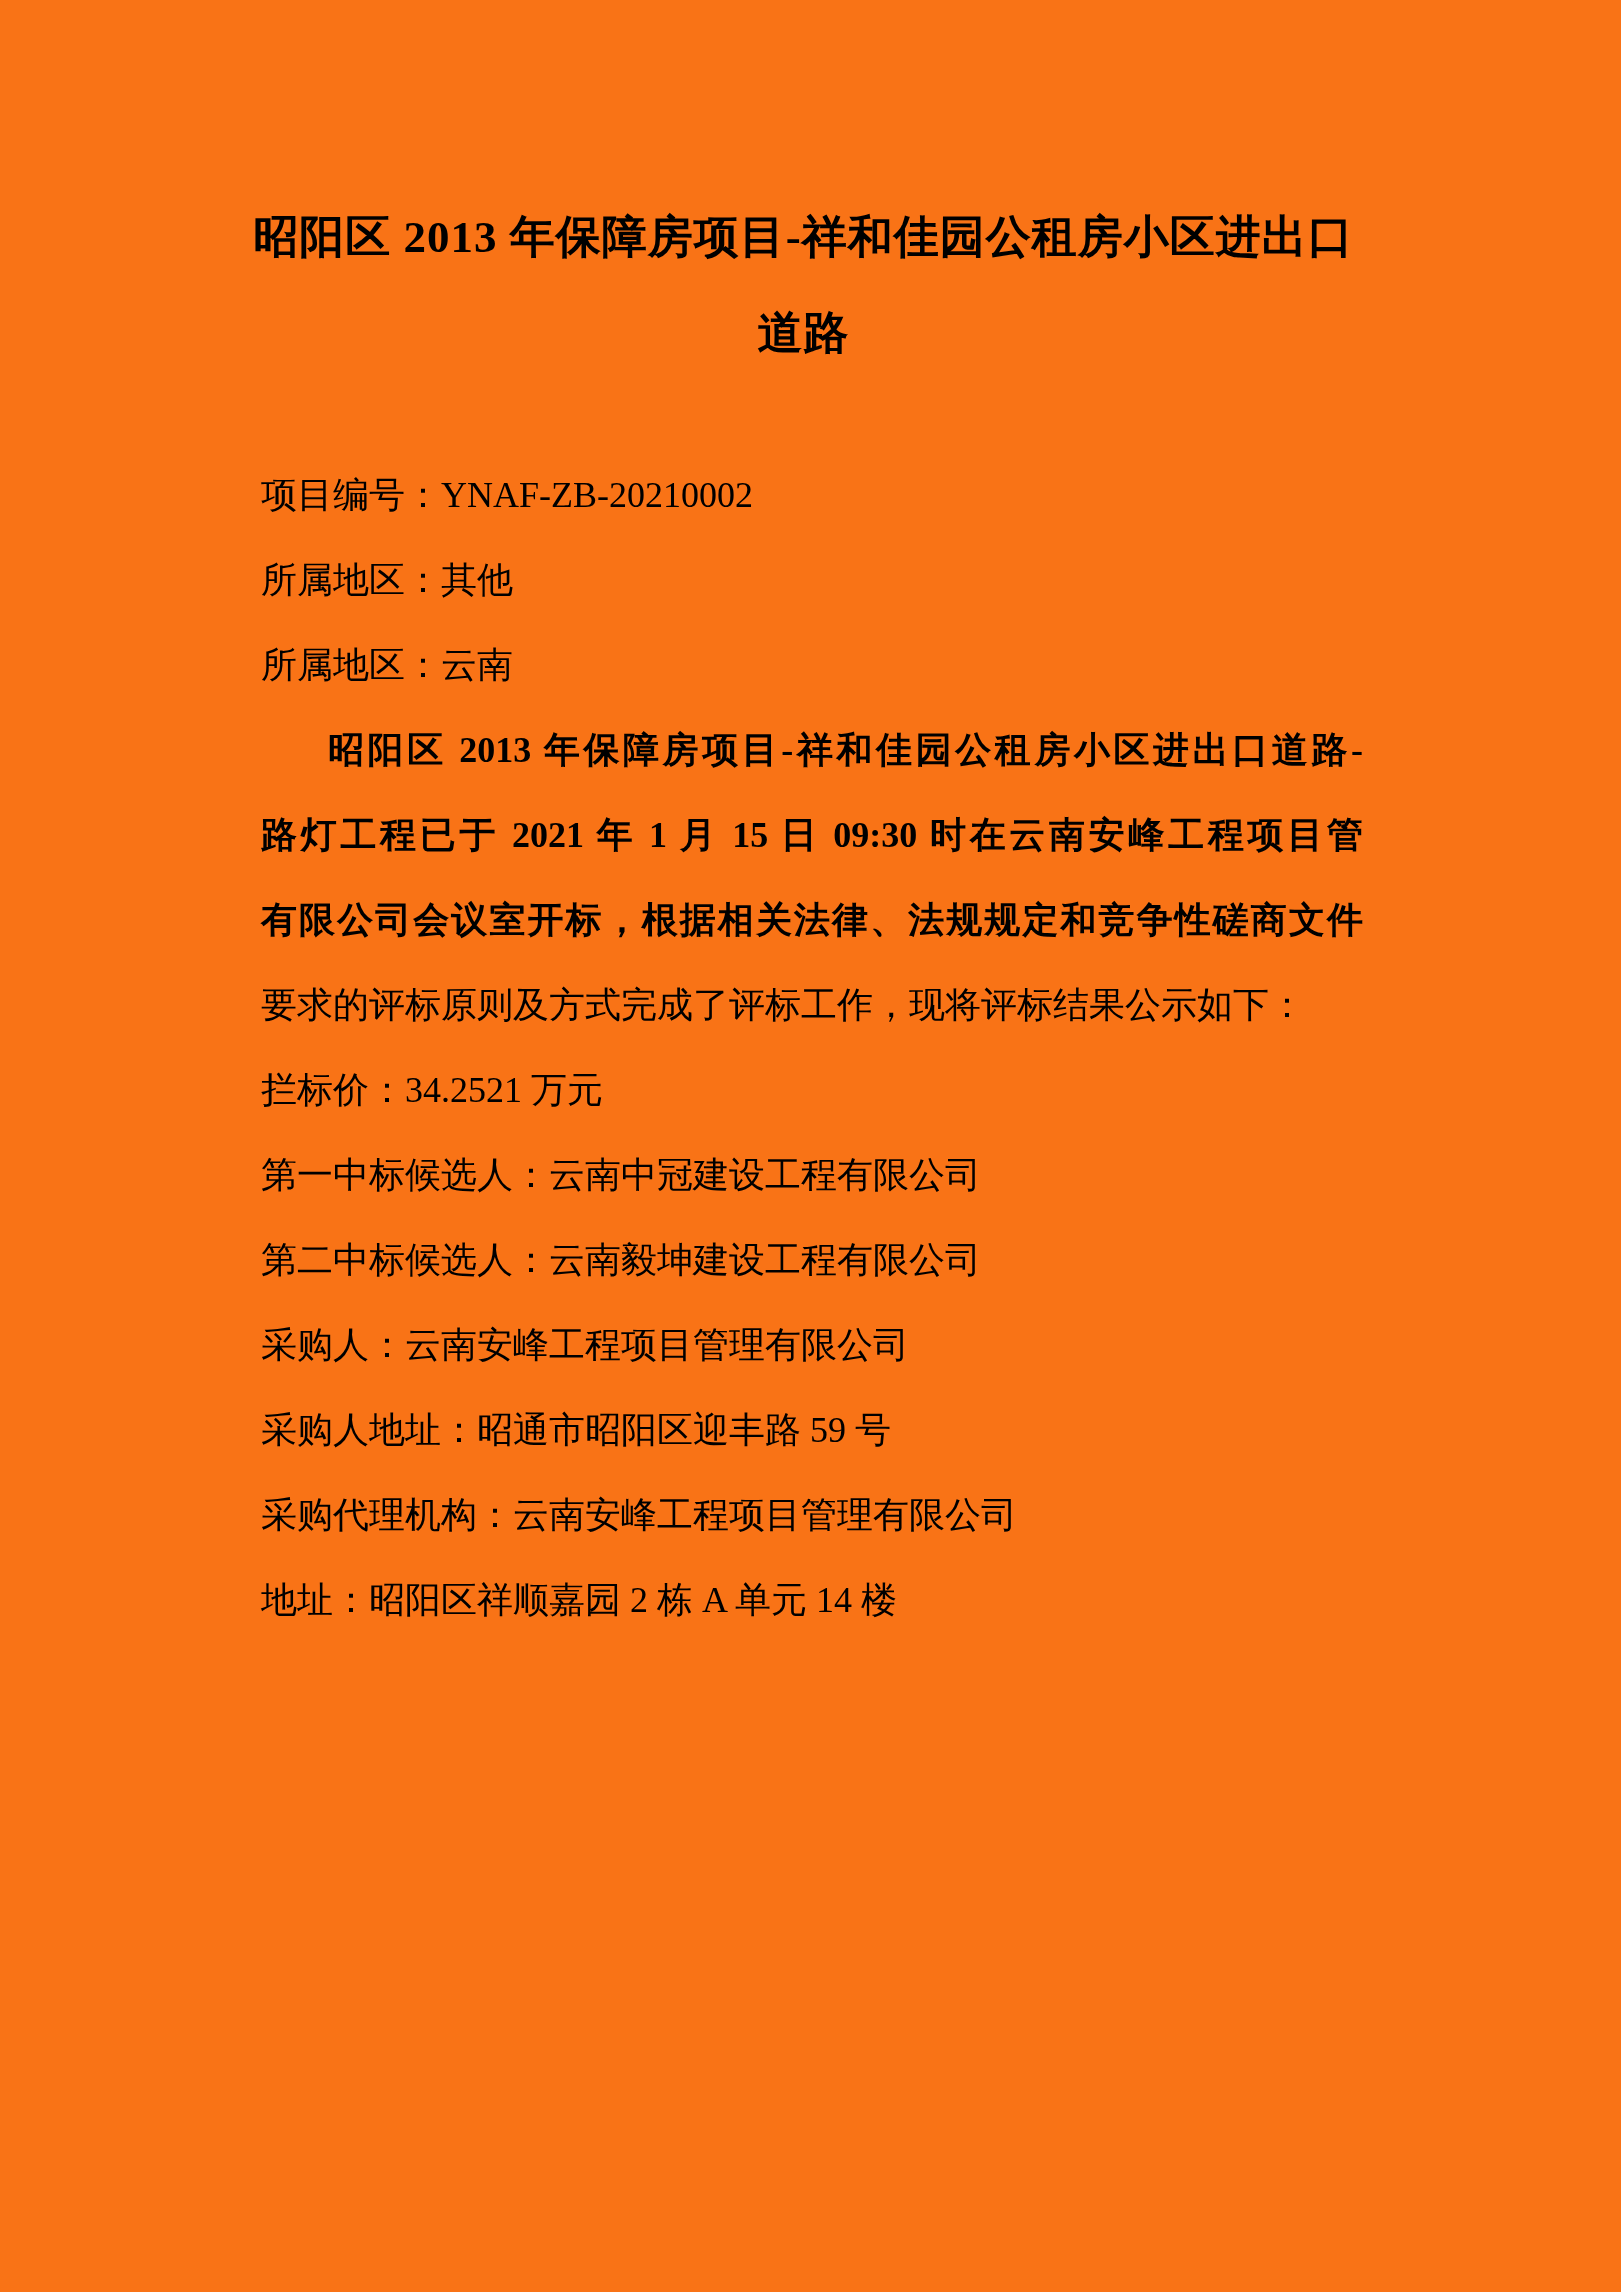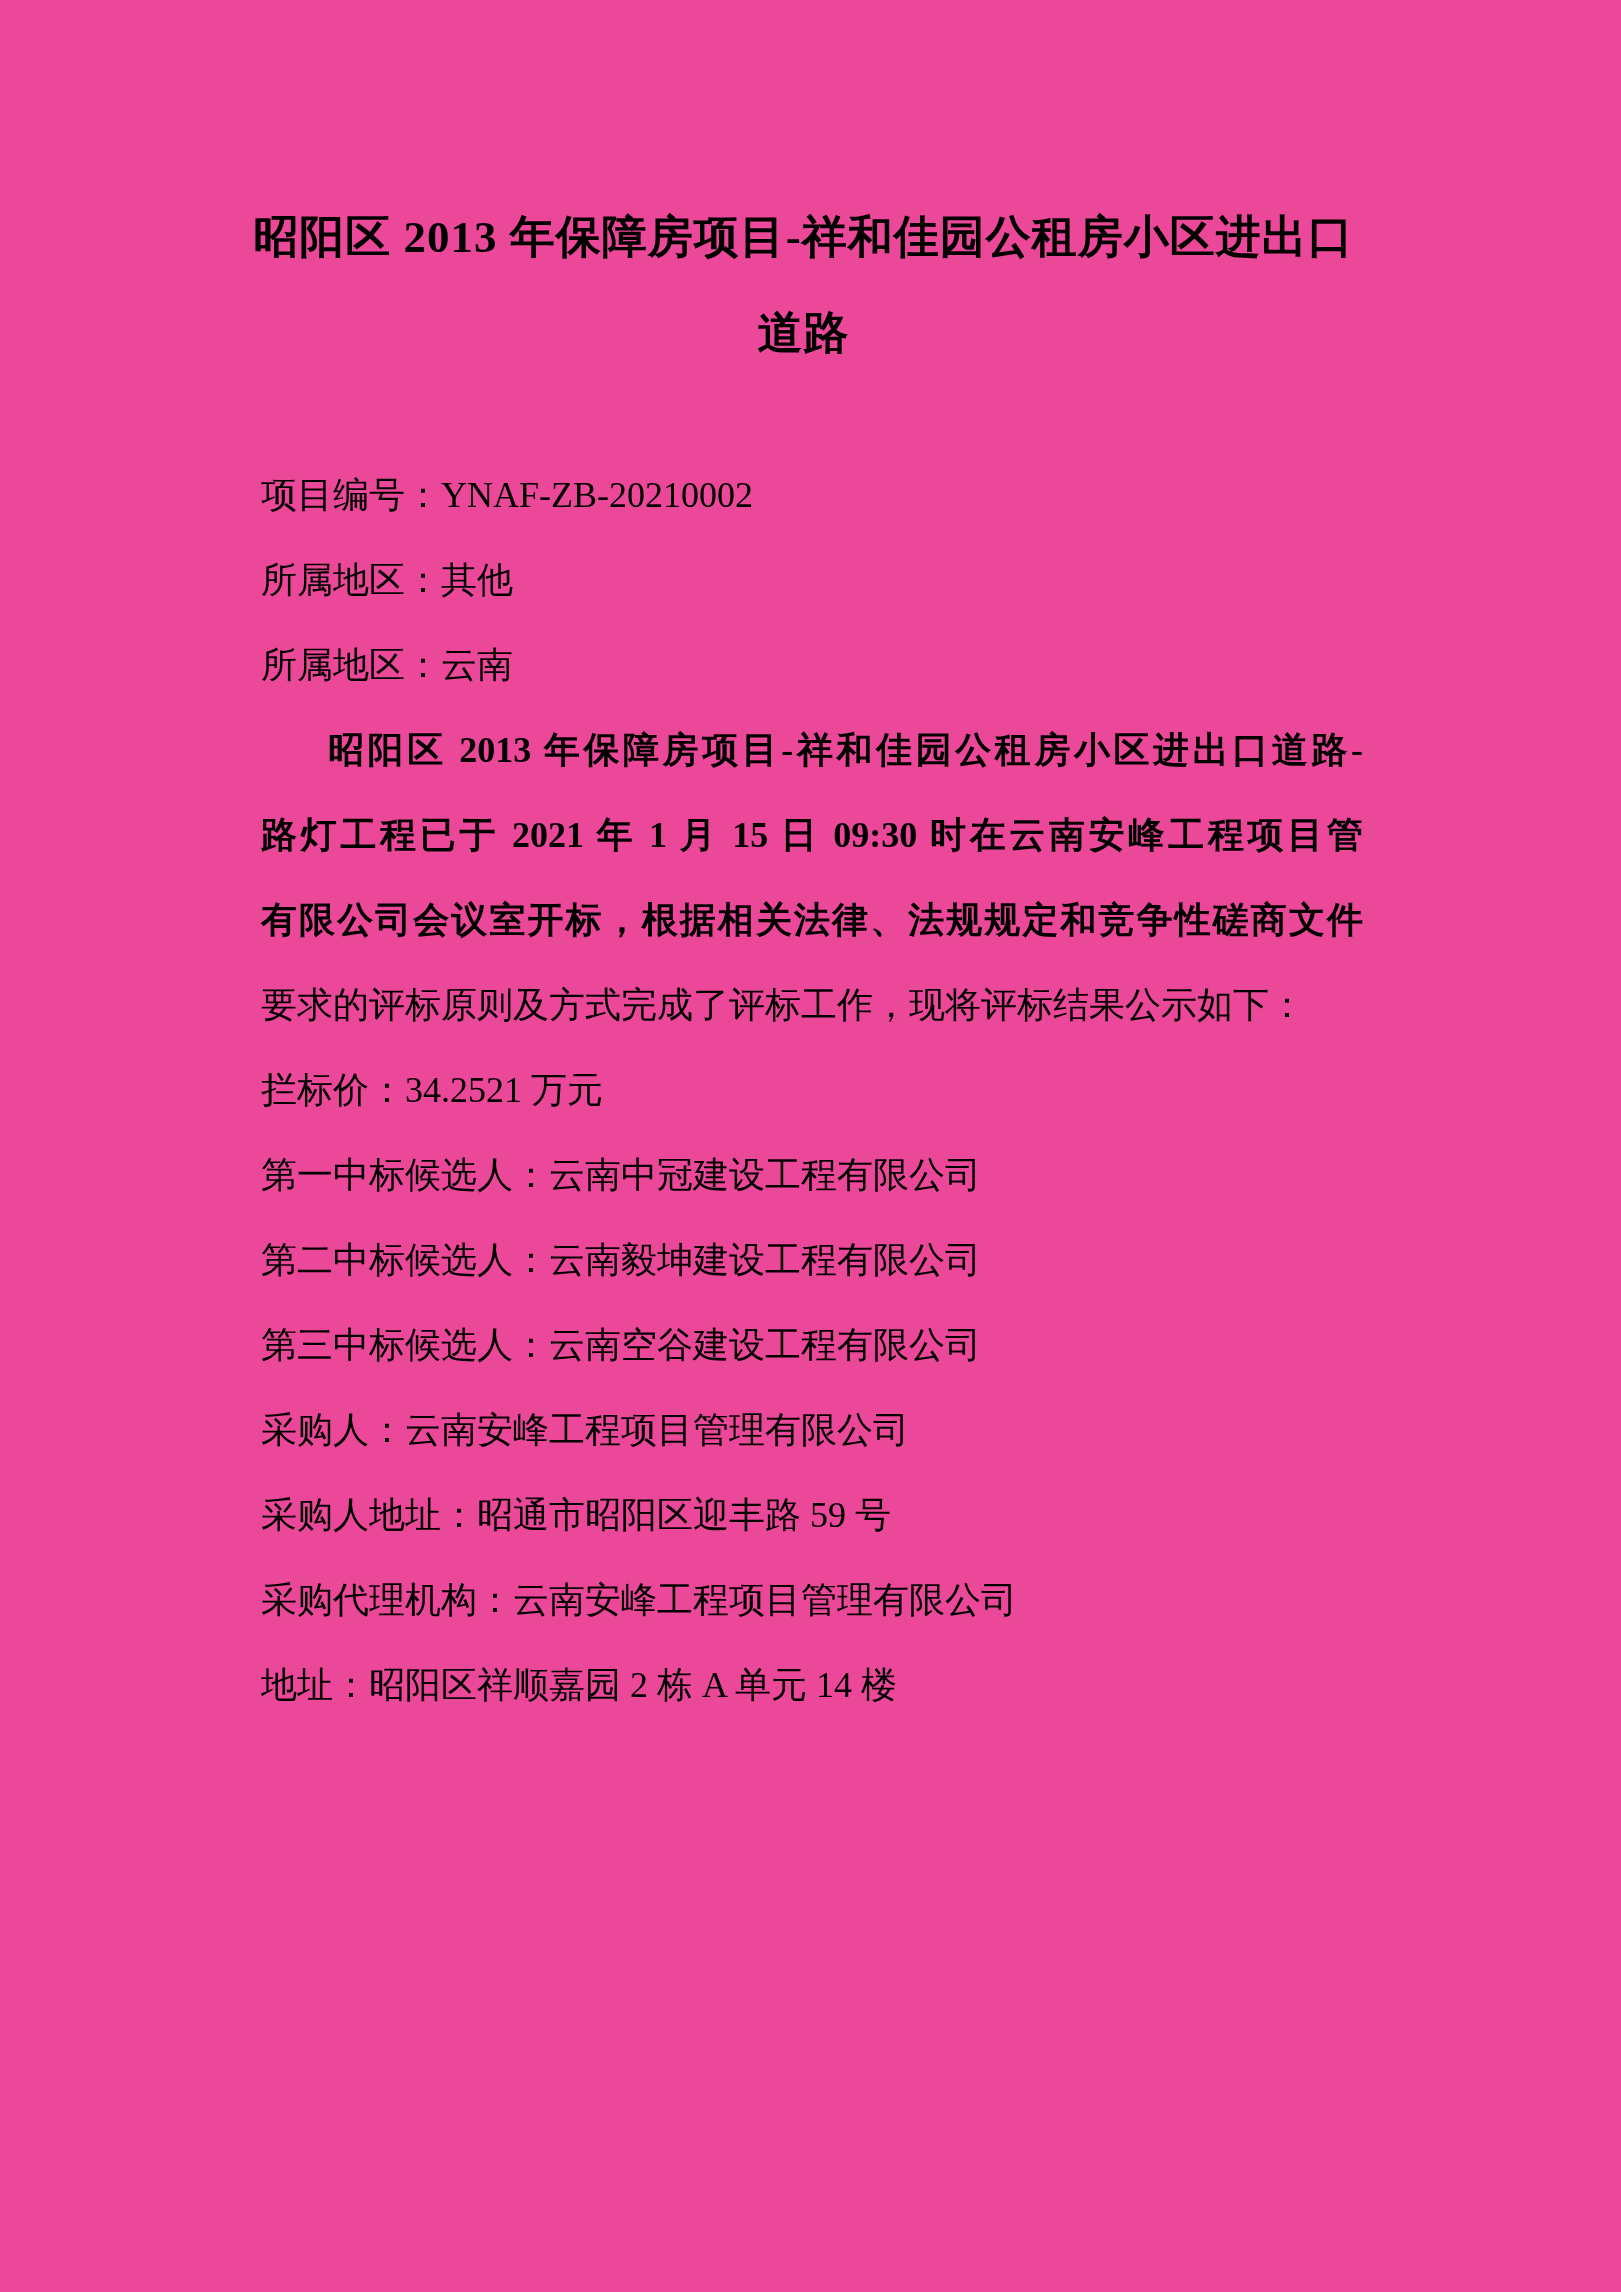--- a/index.html
+++ b/index.html
@@ -4,21 +4,21 @@
 <style>
   html, body {
     margin: 0;
     padding: 0;
     background: #ffffff;
   }
   .page {
     position: relative;
     width: 1621px;
     height: 2293px;
-    background: #ec4899;
+    background: #f97316;
     color: #000000;
     font-family: "Liberation Serif", "DejaVu Serif", serif;
     overflow: hidden;
   }
   .doc-title {
     position: absolute;
     top: 189px;
     left: 245px;
     width: 1117px;
     text-align: center;
@@ -64,21 +64,20 @@
     <div class="line">项目编号：YNAF-ZB-20210002</div>
     <div class="line">所属地区：其他</div>
     <div class="line">所属地区：云南</div>
     <div class="line justify indent">昭阳区 2013 年保障房项目-祥和佳园公租房小区进出口道路-</div>
     <div class="line justify">路灯工程已于 2021 年 1 月 15 日 09:30 时在云南安峰工程项目管</div>
     <div class="line justify">有限公司会议室开标，根据相关法律、法规规定和竞争性磋商文件</div>
     <div class="line">要求的评标原则及方式完成了评标工作，现将评标结果公示如下：</div>
     <div class="line">拦标价：34.2521 万元</div>
     <div class="line">第一中标候选人：云南中冠建设工程有限公司</div>
     <div class="line">第二中标候选人：云南毅坤建设工程有限公司</div>
-    <div class="line">第三中标候选人：云南空谷建设工程有限公司</div>
     <div class="line">采购人：云南安峰工程项目管理有限公司</div>
     <div class="line">采购人地址：昭通市昭阳区迎丰路 59 号</div>
     <div class="line">采购代理机构：云南安峰工程项目管理有限公司</div>
     <div class="line">地址：昭阳区祥顺嘉园 2 栋 A 单元 14 楼</div>
   </div>
 
 </div>
 
 
 </body></html>

